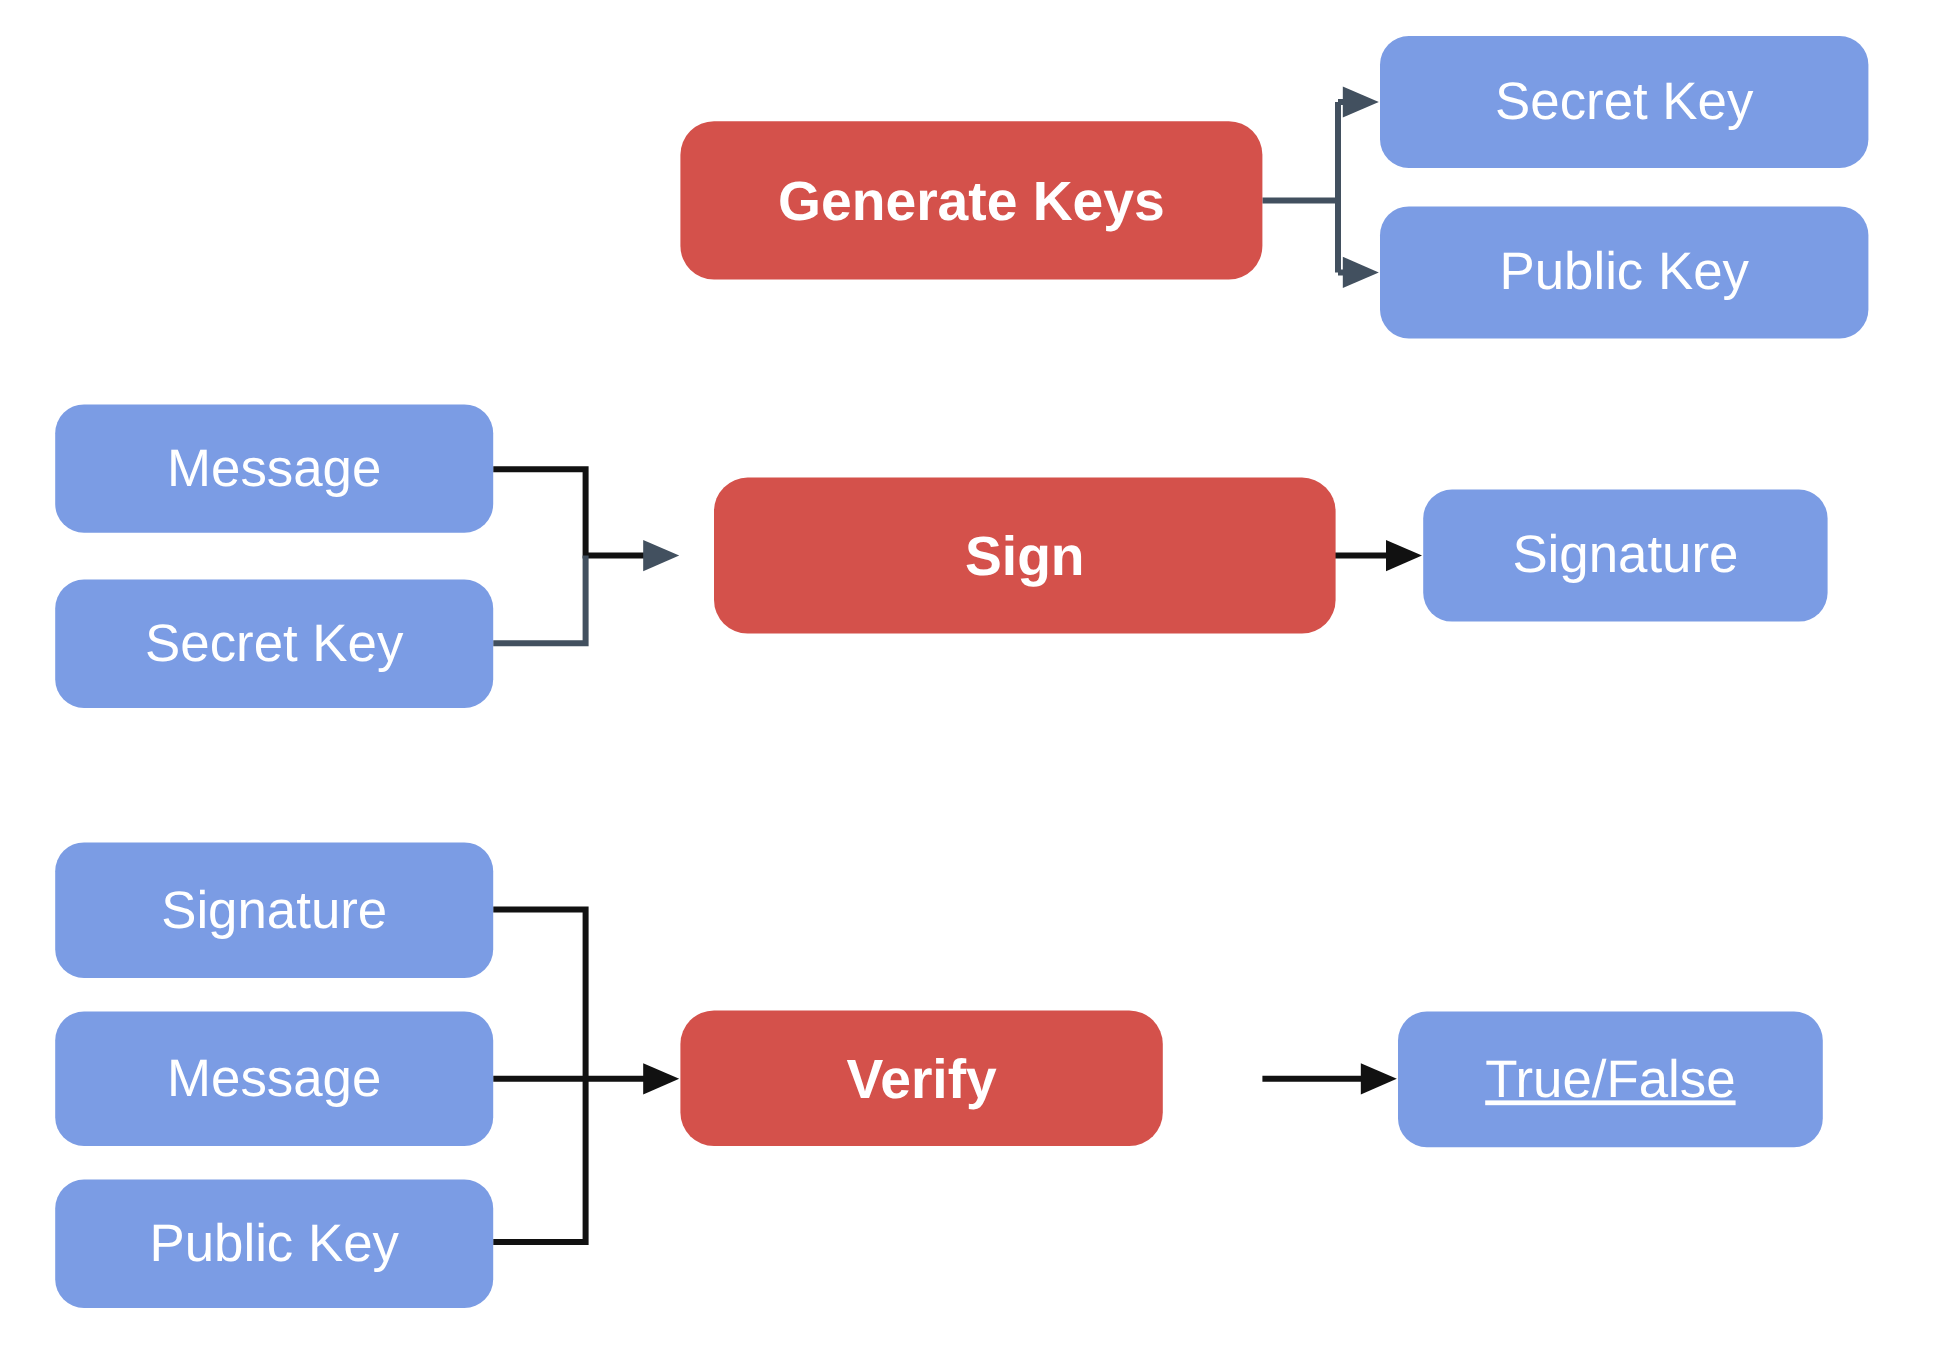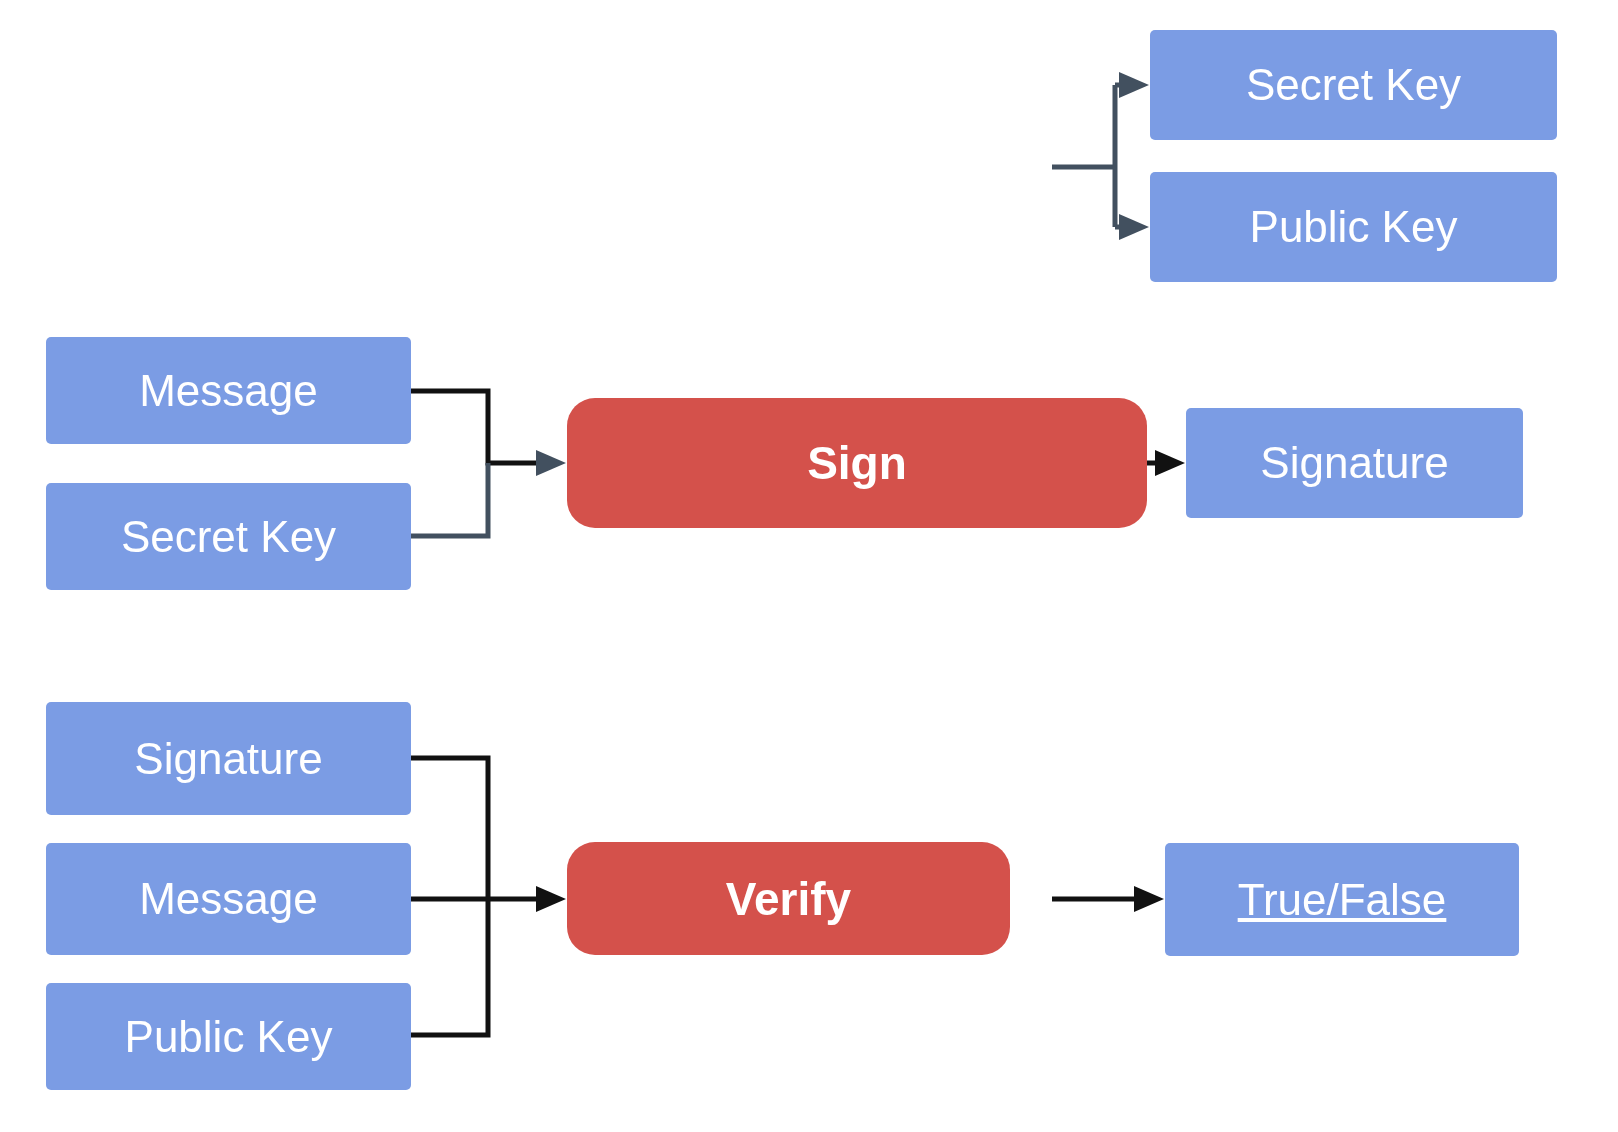--- a/index.html
+++ b/index.html
@@ -28,21 +28,21 @@
     display: flex;
     align-items: center;
     justify-content: center;
     color: #ffffff;
     text-align: center;
     line-height: 1;
     white-space: nowrap;
   }
   .node.data {
     background: #7B9CE4;
-    border-radius: 5px;
+    border-radius: 24px;
     font-size: 44px;
     font-weight: 400;
   }
   .node.process {
     background: #D4514B;
     border-radius: 28px;
     font-size: 46px;
     font-weight: 700;
   }
 </style>
@@ -77,27 +77,28 @@
       <path d="M411 758 H488 V1035 H411 M411 899 H538"></path>
     </g>
     <polygon fill="#111111" points="566,899 536,886 536,912"></polygon>
 
     <g stroke="#111111" stroke-width="5" fill="none">
       <path d="M1052 899 H1136"></path>
     </g>
     <polygon fill="#111111" points="1164,899 1134,886 1134,912"></polygon>
   </svg>
 
+  <div class="node process" style="left:567px; top:101px; width:485px; height:132px;">Generate Keys</div>
   <div class="node data" style="left:1150px; top:30px; width:407px; height:110px;">Secret Key</div>
   <div class="node data" style="left:1150px; top:172px; width:407px; height:110px;">Public Key</div>
 
   <div class="node data" style="left:46px; top:337px; width:365px; height:107px;">Message</div>
   <div class="node data" style="left:46px; top:483px; width:365px; height:107px;">Secret Key</div>
-  <div class="node process" style="left:567px; top:398px; width:580px; height:130px;">Sign</div>
+  <div class="node process" style="left:595px; top:398px; width:518px; height:130px;">Sign</div>
   <div class="node data" style="left:1186px; top:408px; width:337px; height:110px;">Signature</div>
 
   <div class="node data" style="left:46px; top:702px; width:365px; height:113px;">Signature</div>
   <div class="node data" style="left:46px; top:843px; width:365px; height:112px;">Message</div>
   <div class="node data" style="left:46px; top:983px; width:365px; height:107px;">Public Key</div>
-  <div class="node process" style="left:567px; top:842px; width:443px; height:113px;">Verify</div>
+  <div class="node process" style="left:567px; top:842px; width:402px; height:113px;">Verify</div>
   <div class="node data" style="left:1165px; top:843px; width:354px; height:113px;text-decoration:underline;">True/False</div>
 
 </div>
 
 </body></html>

